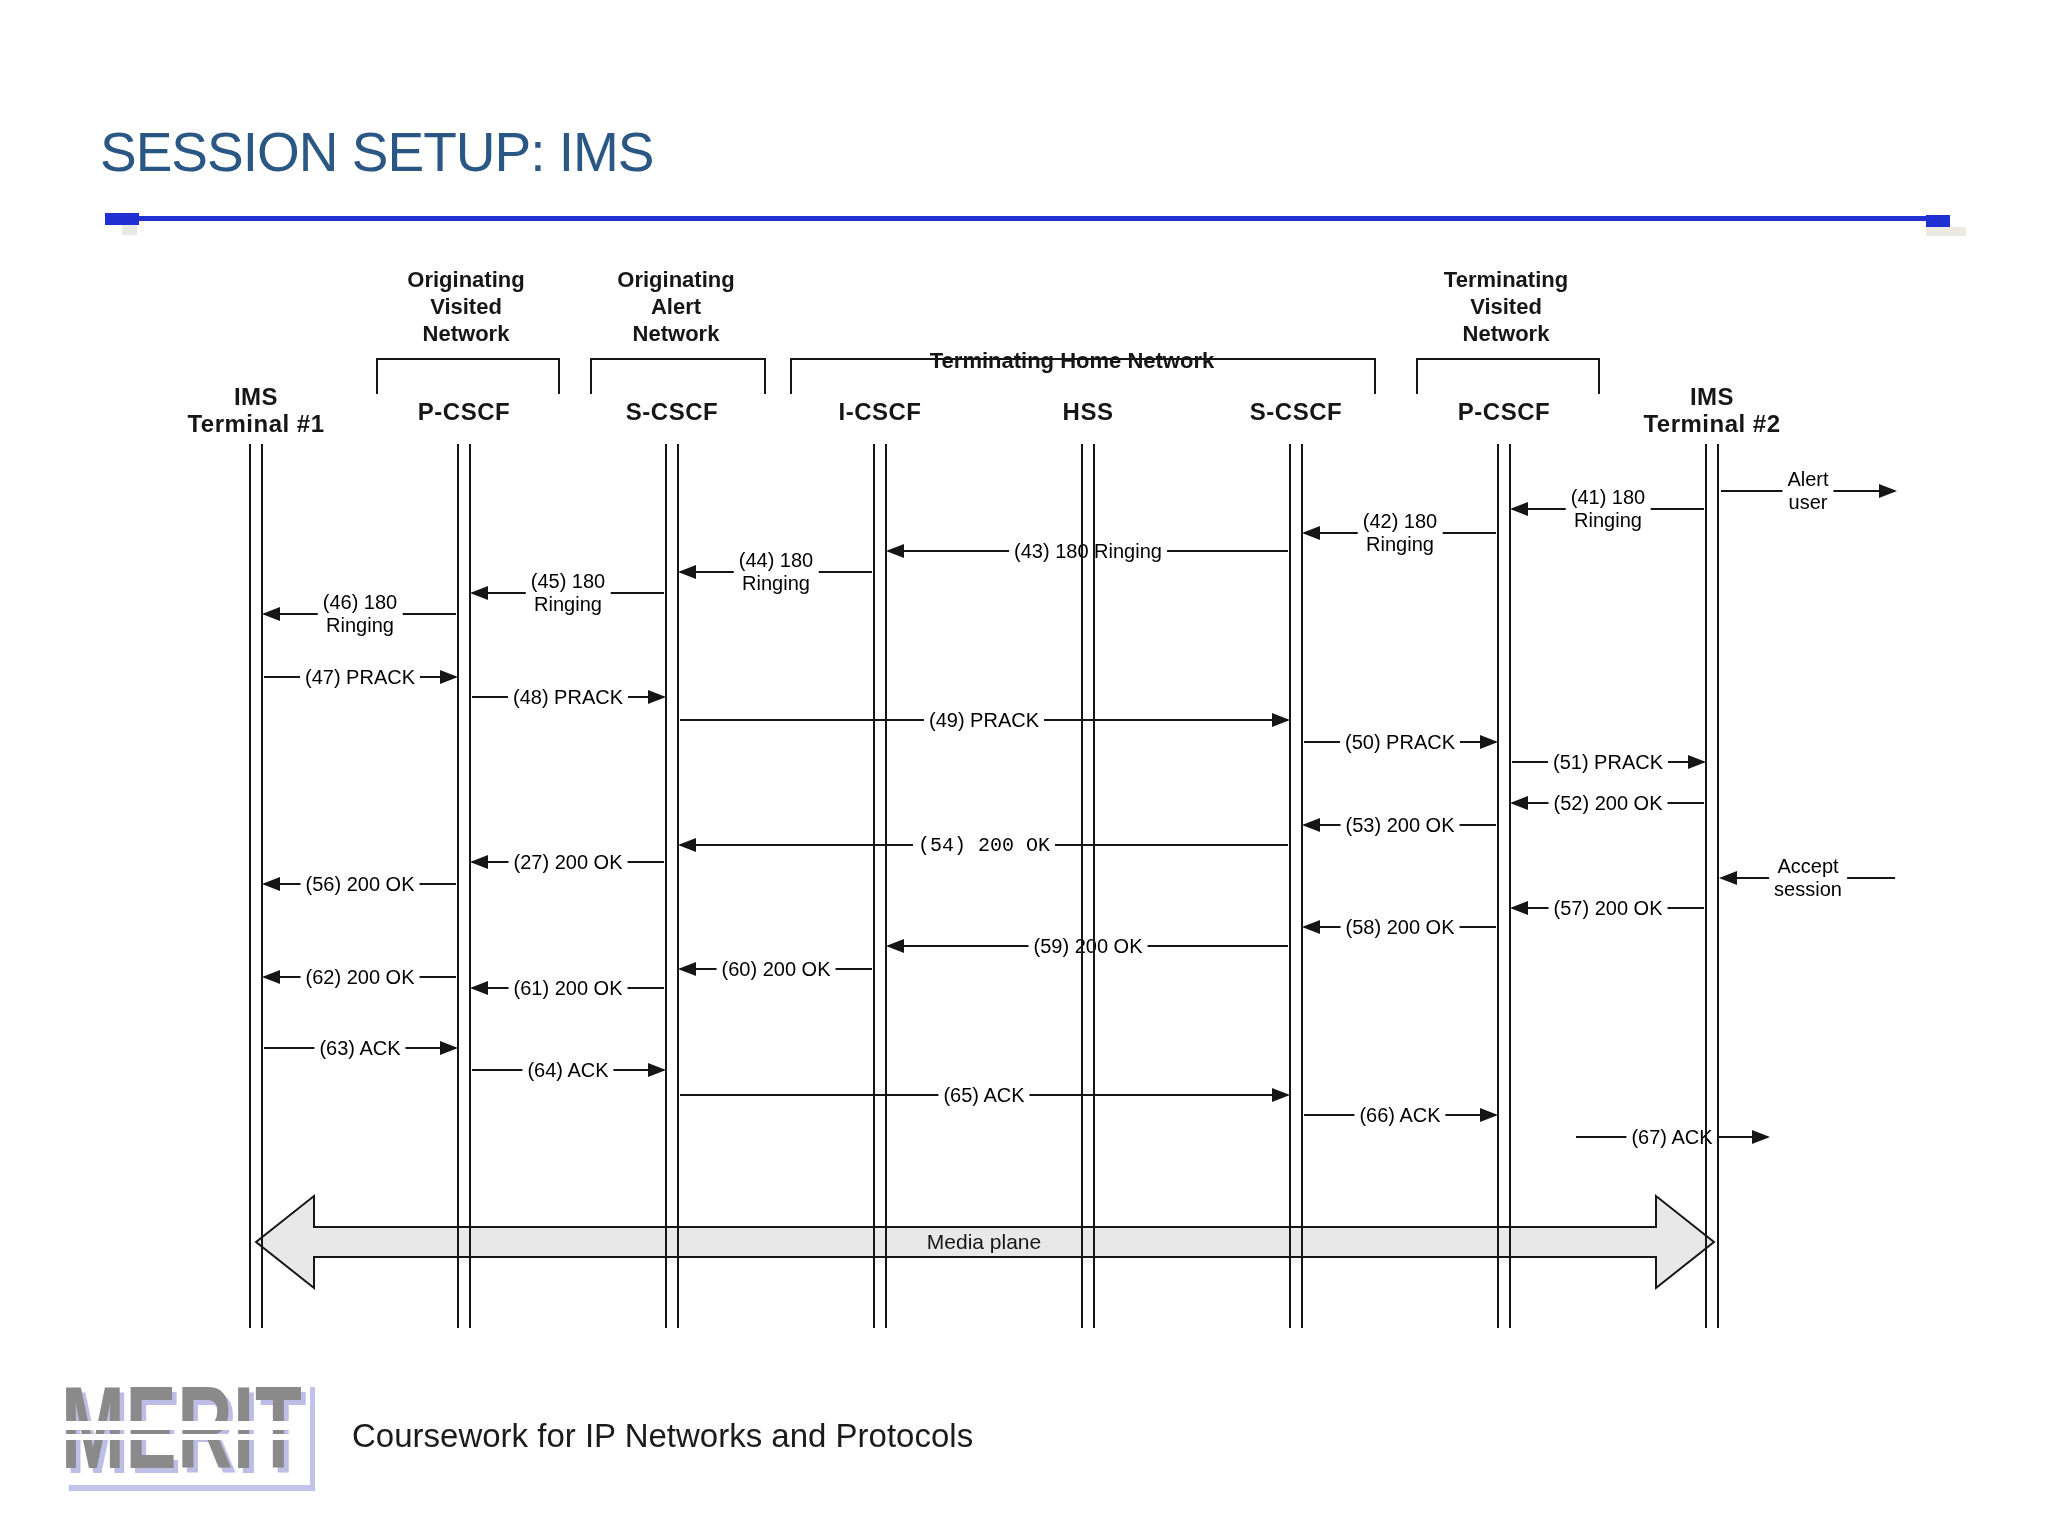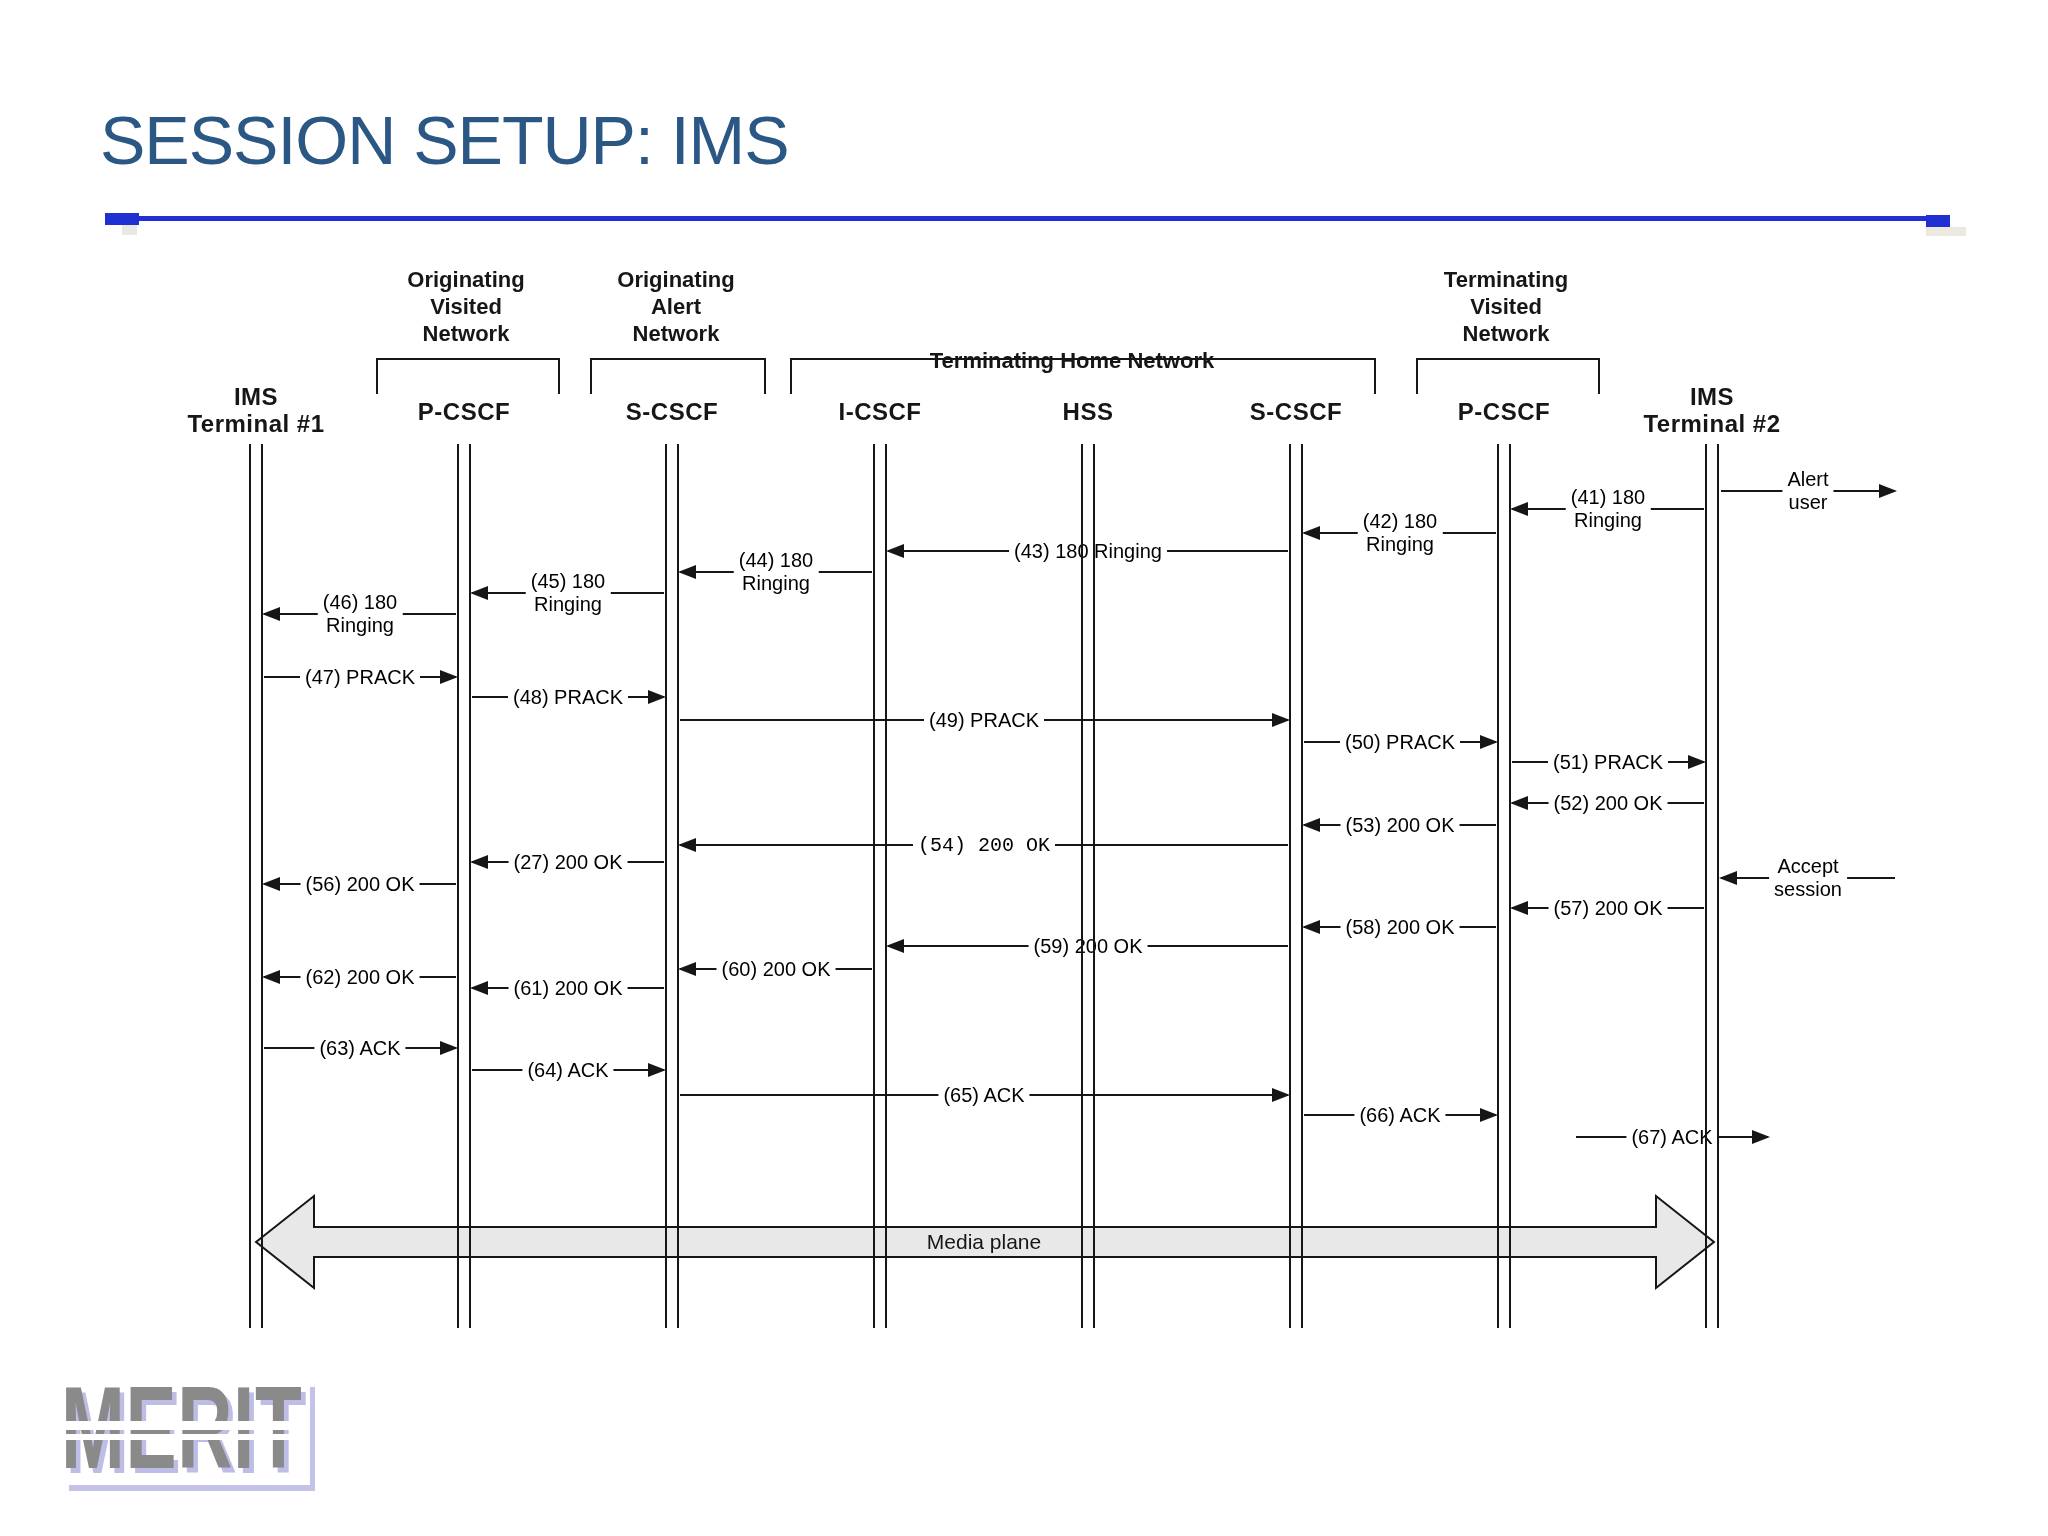--- a/index.html
+++ b/index.html
@@ -1,20 +1,20 @@
 <!DOCTYPE html>
 <html><head>
 <meta charset="utf-8">
 <style>
   html,body{margin:0;padding:0;background:#fff;}
   .stage{position:relative;width:2048px;height:1536px;background:#ffffff;overflow:hidden;
          font-family:"Liberation Sans", sans-serif;}
 
   
-  .page-title{position:absolute;left:100px;top:100px;margin:0;font-size:68px;line-height:80px;
+  .page-title{position:absolute;left:100px;top:112px;margin:0;font-size:55px;line-height:80px;
               font-weight:400;letter-spacing:-1px;color:#2a5783;white-space:nowrap;}
   .rule-main{position:absolute;left:106px;top:216px;width:1844px;height:5px;background:#2130d2;}
   .rule-cap-l{position:absolute;left:105px;top:213px;width:34px;height:12px;background:#2130d2;}
   .rule-gray-l{position:absolute;left:122px;top:225px;width:15px;height:10px;background:#e9e9e3;}
   .rule-cap-r{position:absolute;left:1926px;top:215px;width:24px;height:12px;background:#2130d2;}
   .rule-gray-r{position:absolute;left:1926px;top:227px;width:40px;height:9px;background:#ece9e1;}
 
   
   .bar{position:absolute;width:10px;background:transparent;border-left:2px solid #161616;
        border-right:2px solid #161616;z-index:3;}
@@ -306,14 +306,15 @@
     </div>
 
   <div class="media-label">Media plane</div>
 
   <div class="logo">
     <div class="logo-frame"></div>
     <p class="logo-text">MERIT</p>
     <div class="logo-stripe1"></div>
     <div class="logo-stripe2"></div>
   </div>
+  <div class="footer-caption">Coursework for IP Networks and Protocols</div>
 
 </div>
 
 </body></html>

